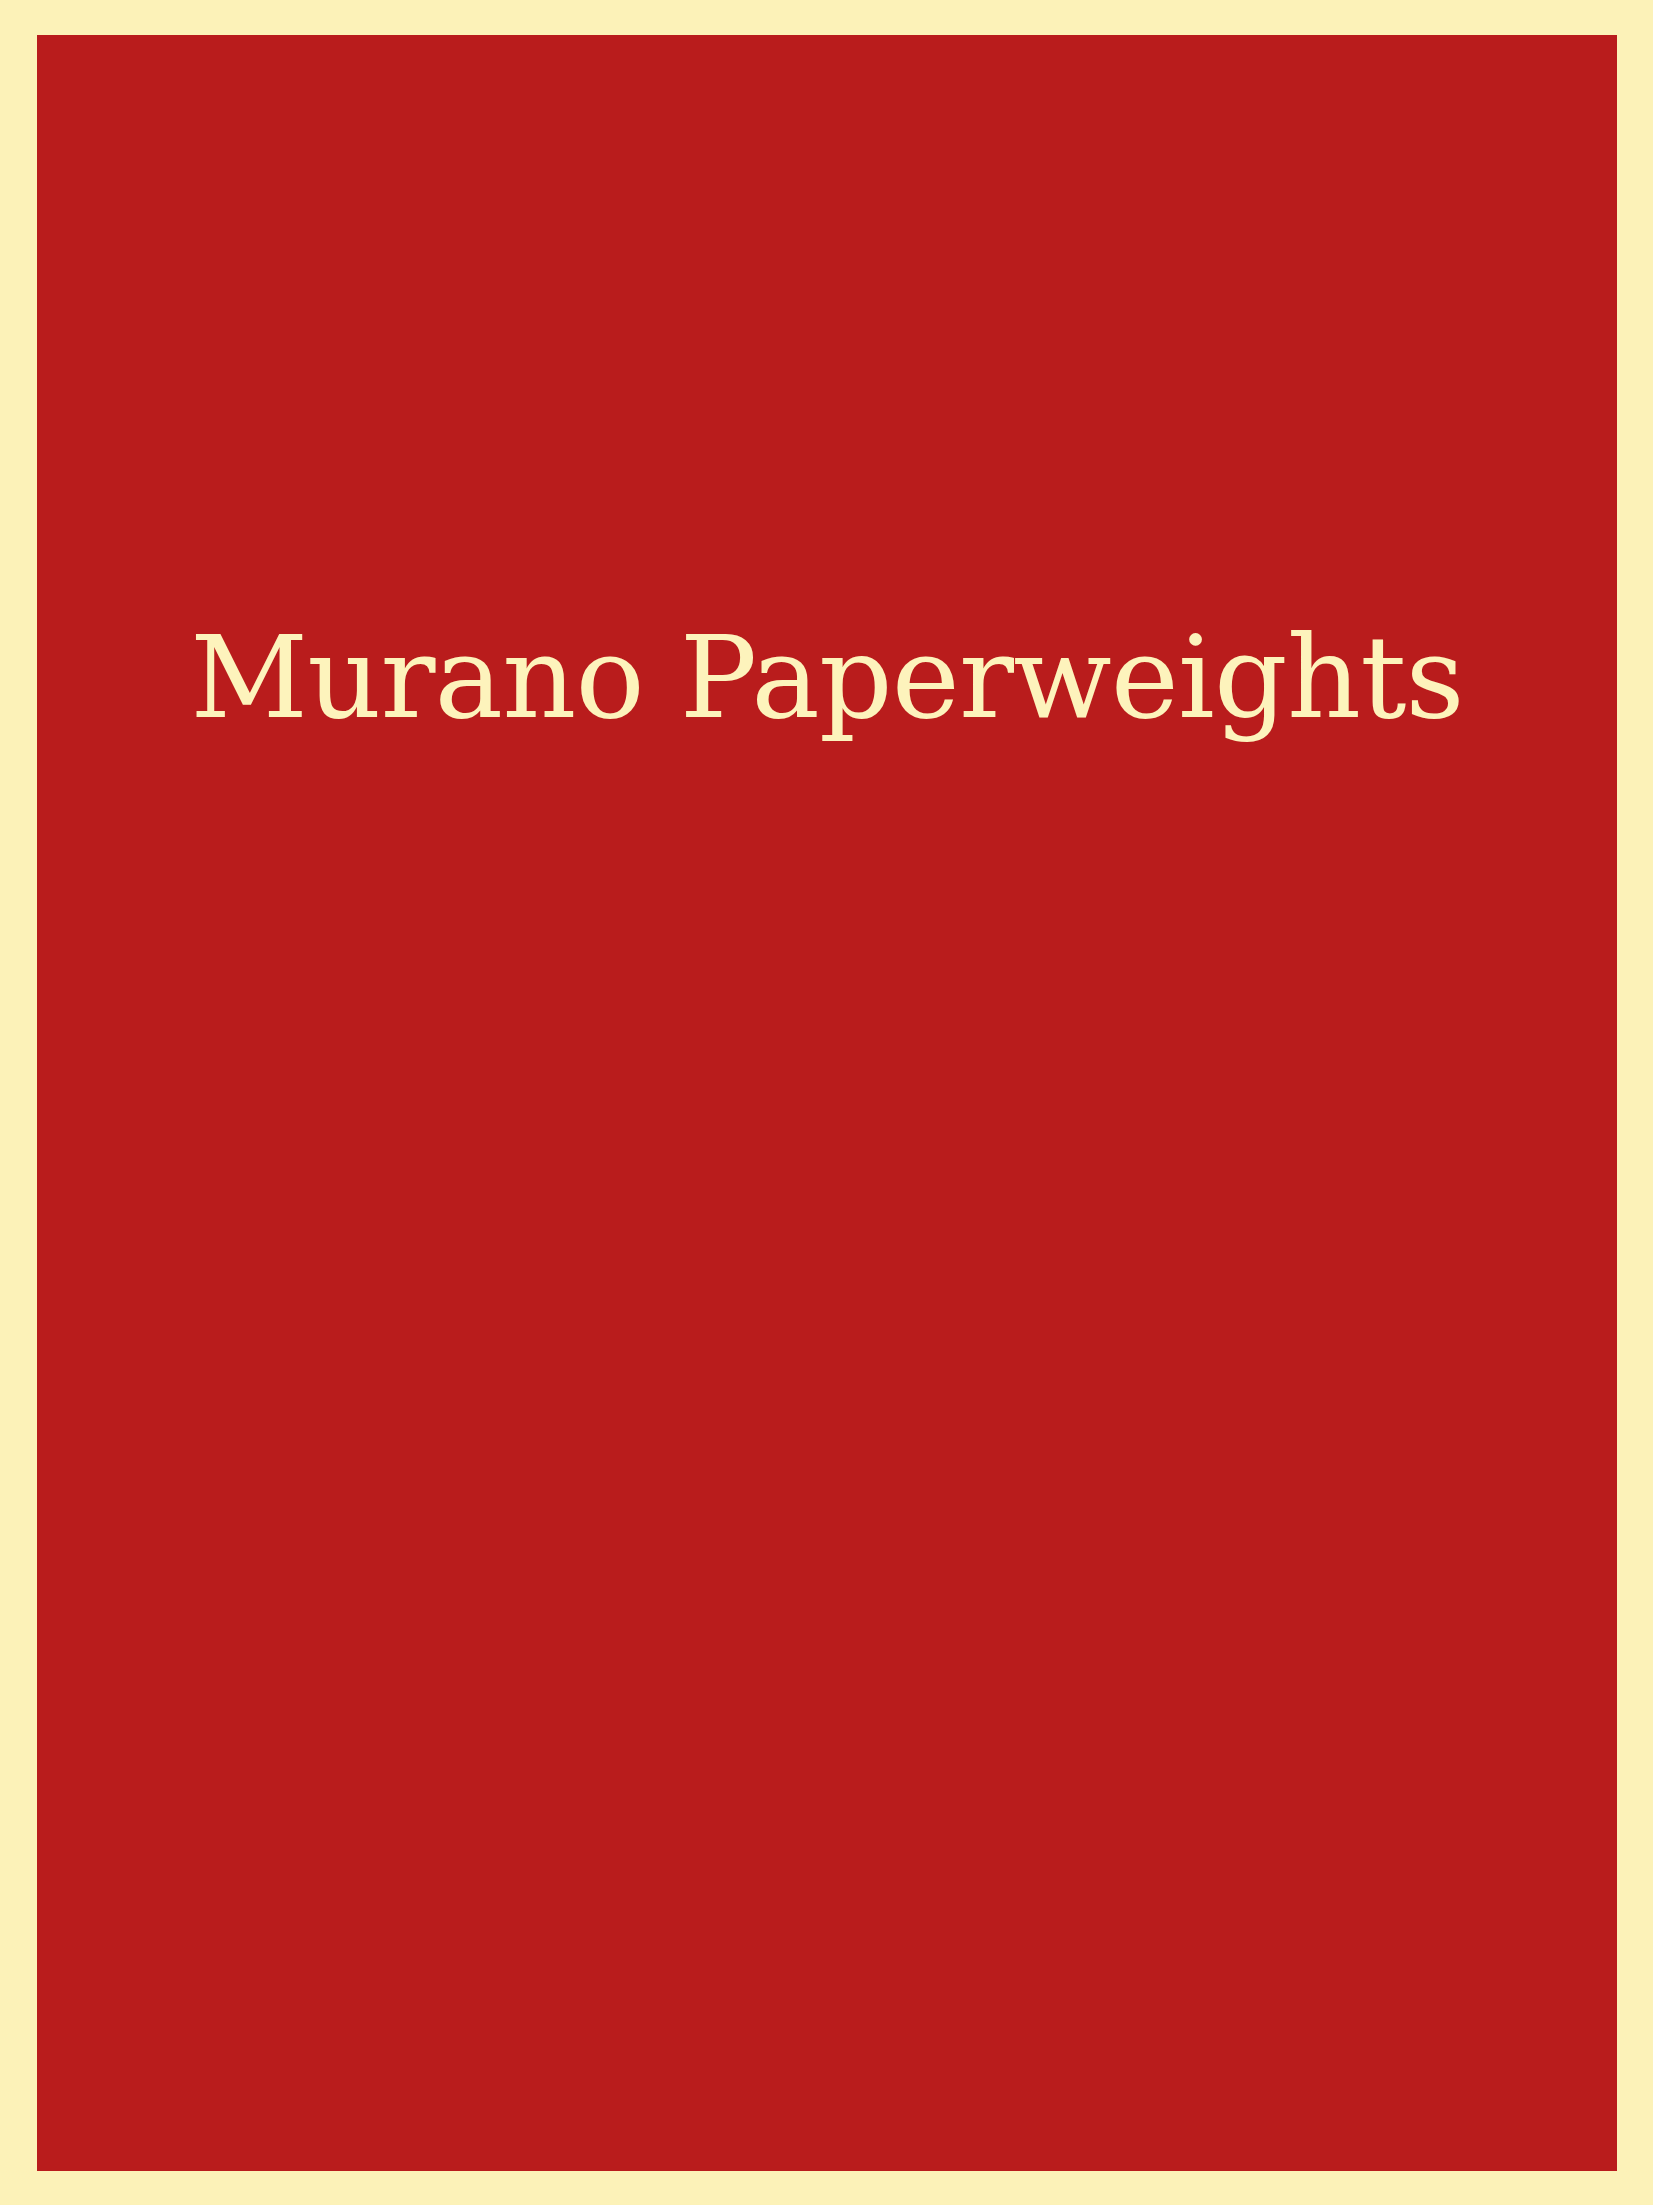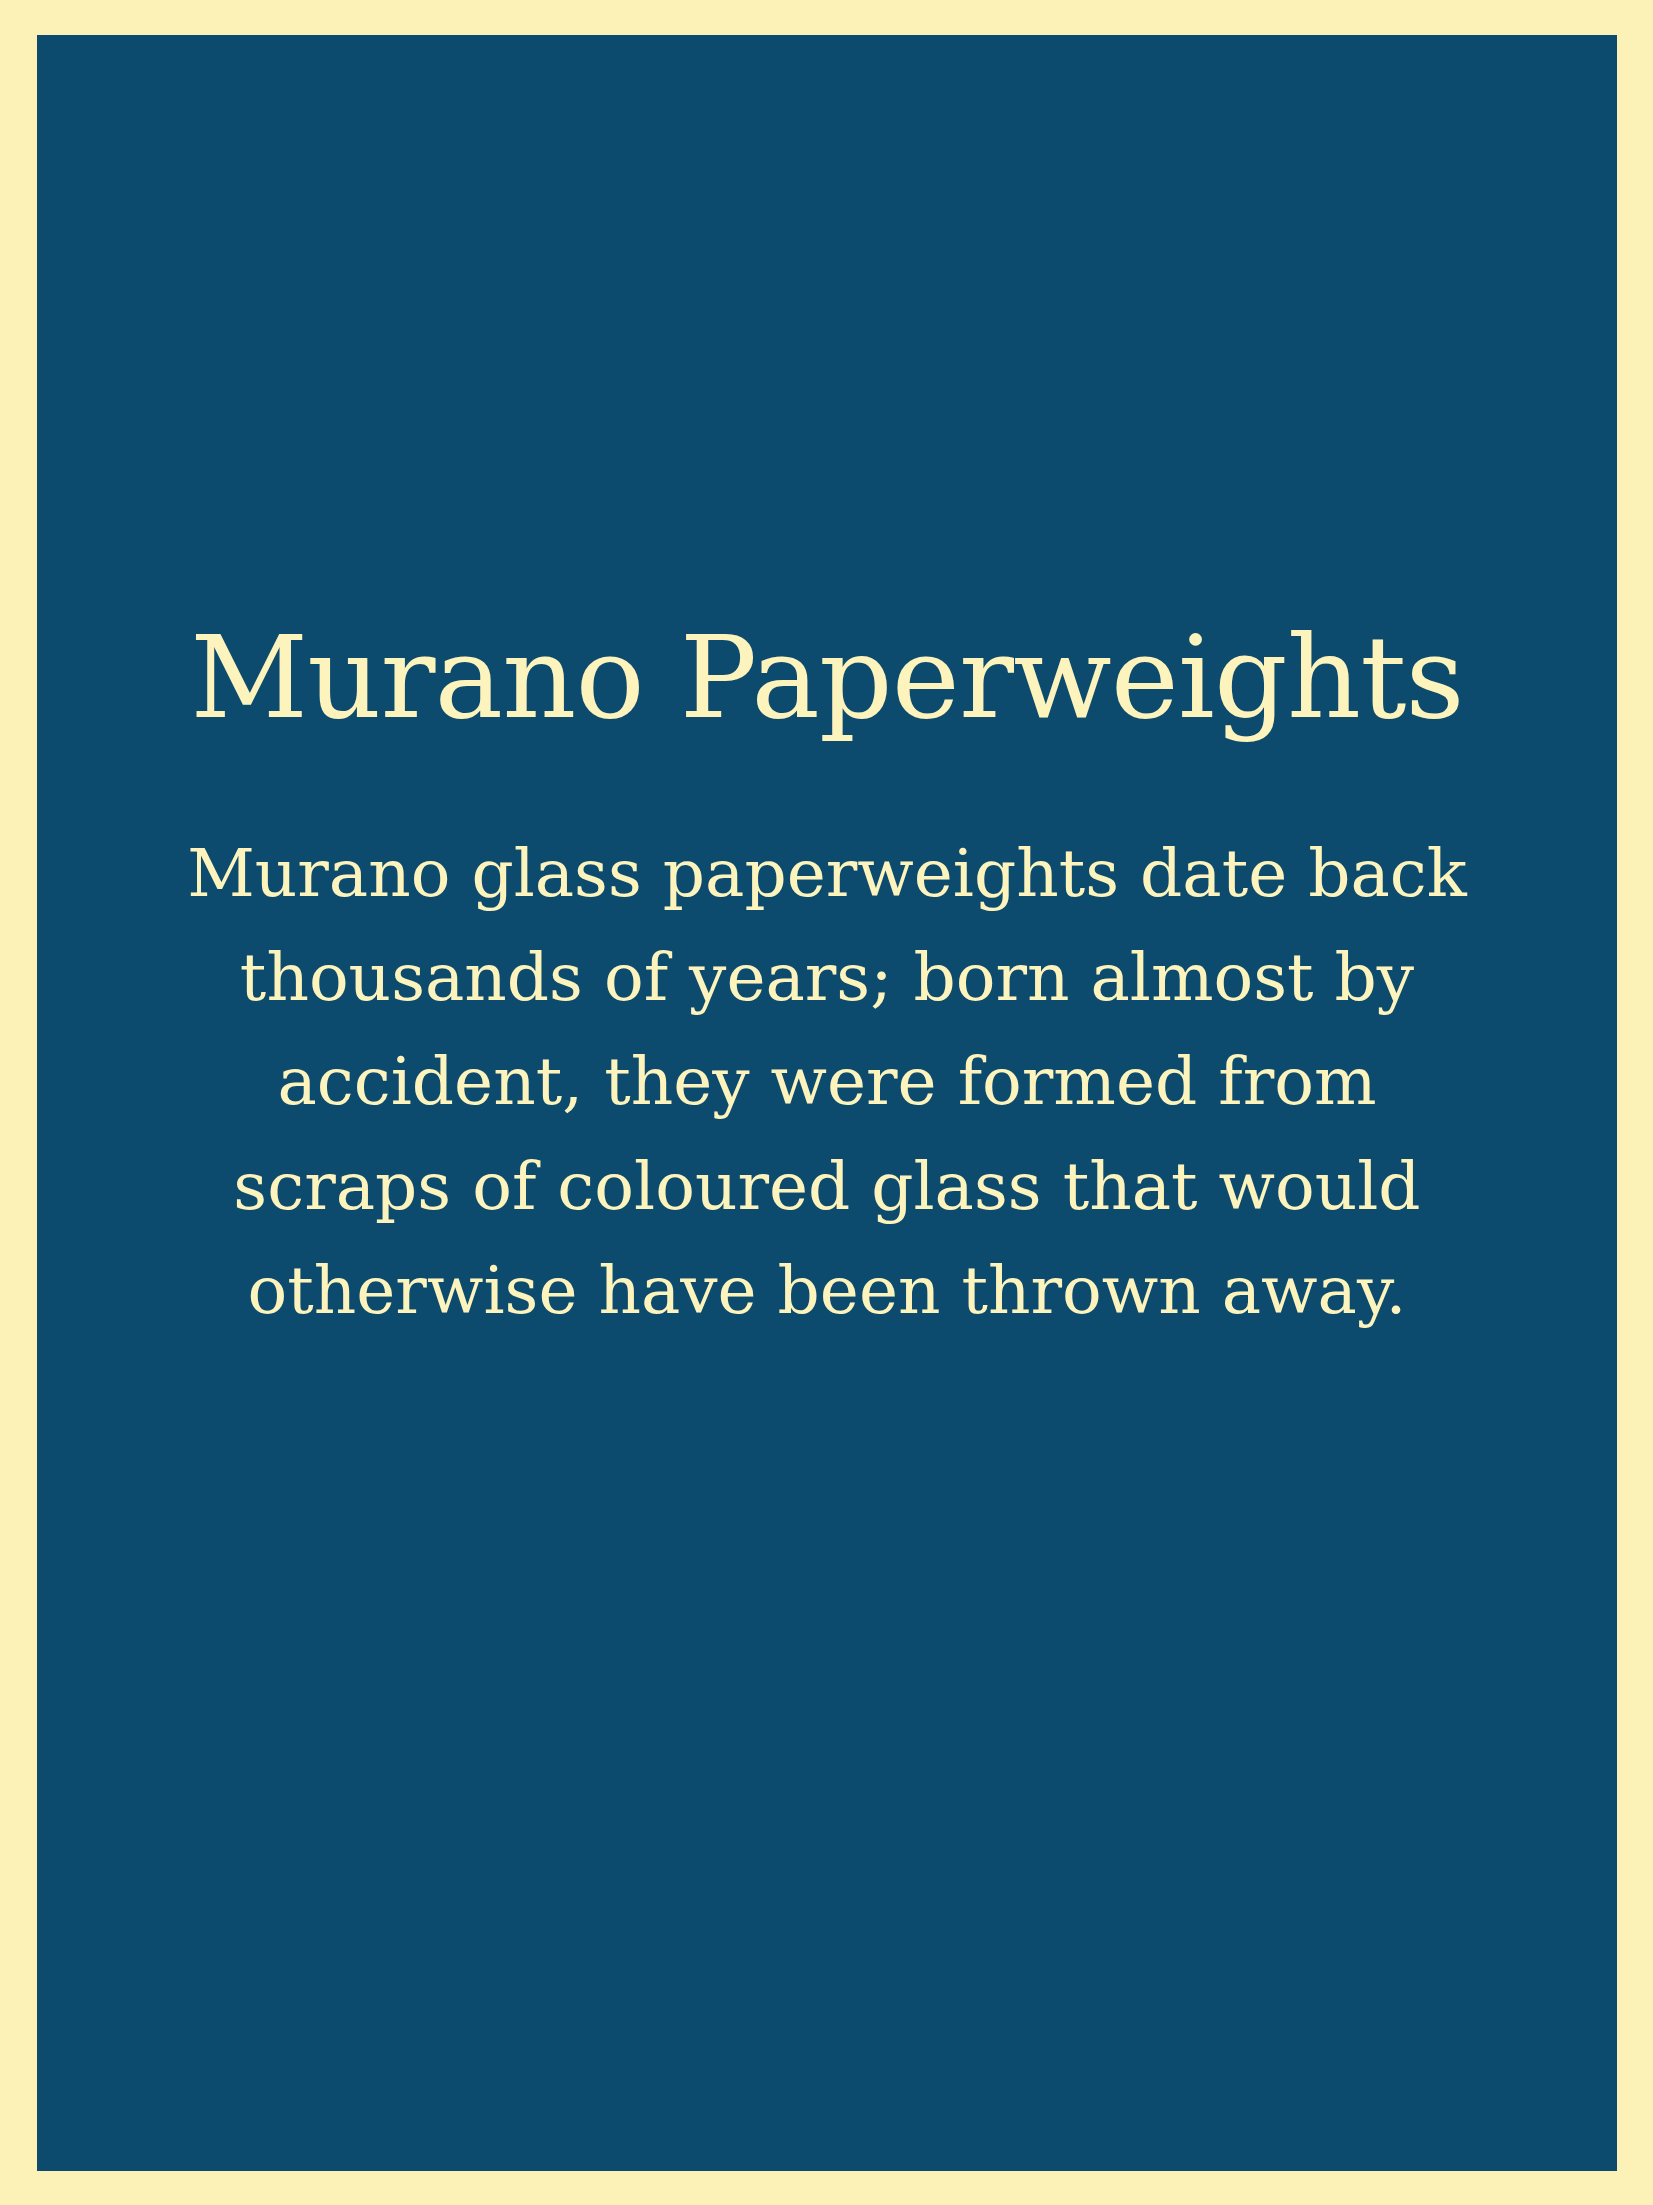--- a/index.html
+++ b/index.html
@@ -12,21 +12,21 @@
     background: #FCF2B8;
     font-family: "Liberation Serif", serif;
     overflow: hidden;
   }
   .poster {
     position: absolute;
     left: 37px;
     top: 35px;
     width: 1580px;
     height: 2136px;
-    background: #0c4a6e;
+    background: #b91c1c;
     box-sizing: border-box;
     display: flex;
     flex-direction: column;
     align-items: center;
     justify-content: flex-start;
   }
   .inner {
     width: 1348px;
     margin: 0 auto;
     padding-top: 582px;
@@ -52,16 +52,15 @@
     width: 1286px;
     text-align: center;
   }
 </style>
 </head>
 <body>
 
 <div class="poster">
   <div class="inner">
     <h1 class="title">Murano Paperweights</h1>
-    <p class="body-text">Murano glass paperweights date back thousands of years; born almost by accident, they were formed from scraps of coloured glass that would otherwise have been thrown away.</p>
   </div>
 </div>
 
 
 </body></html>

